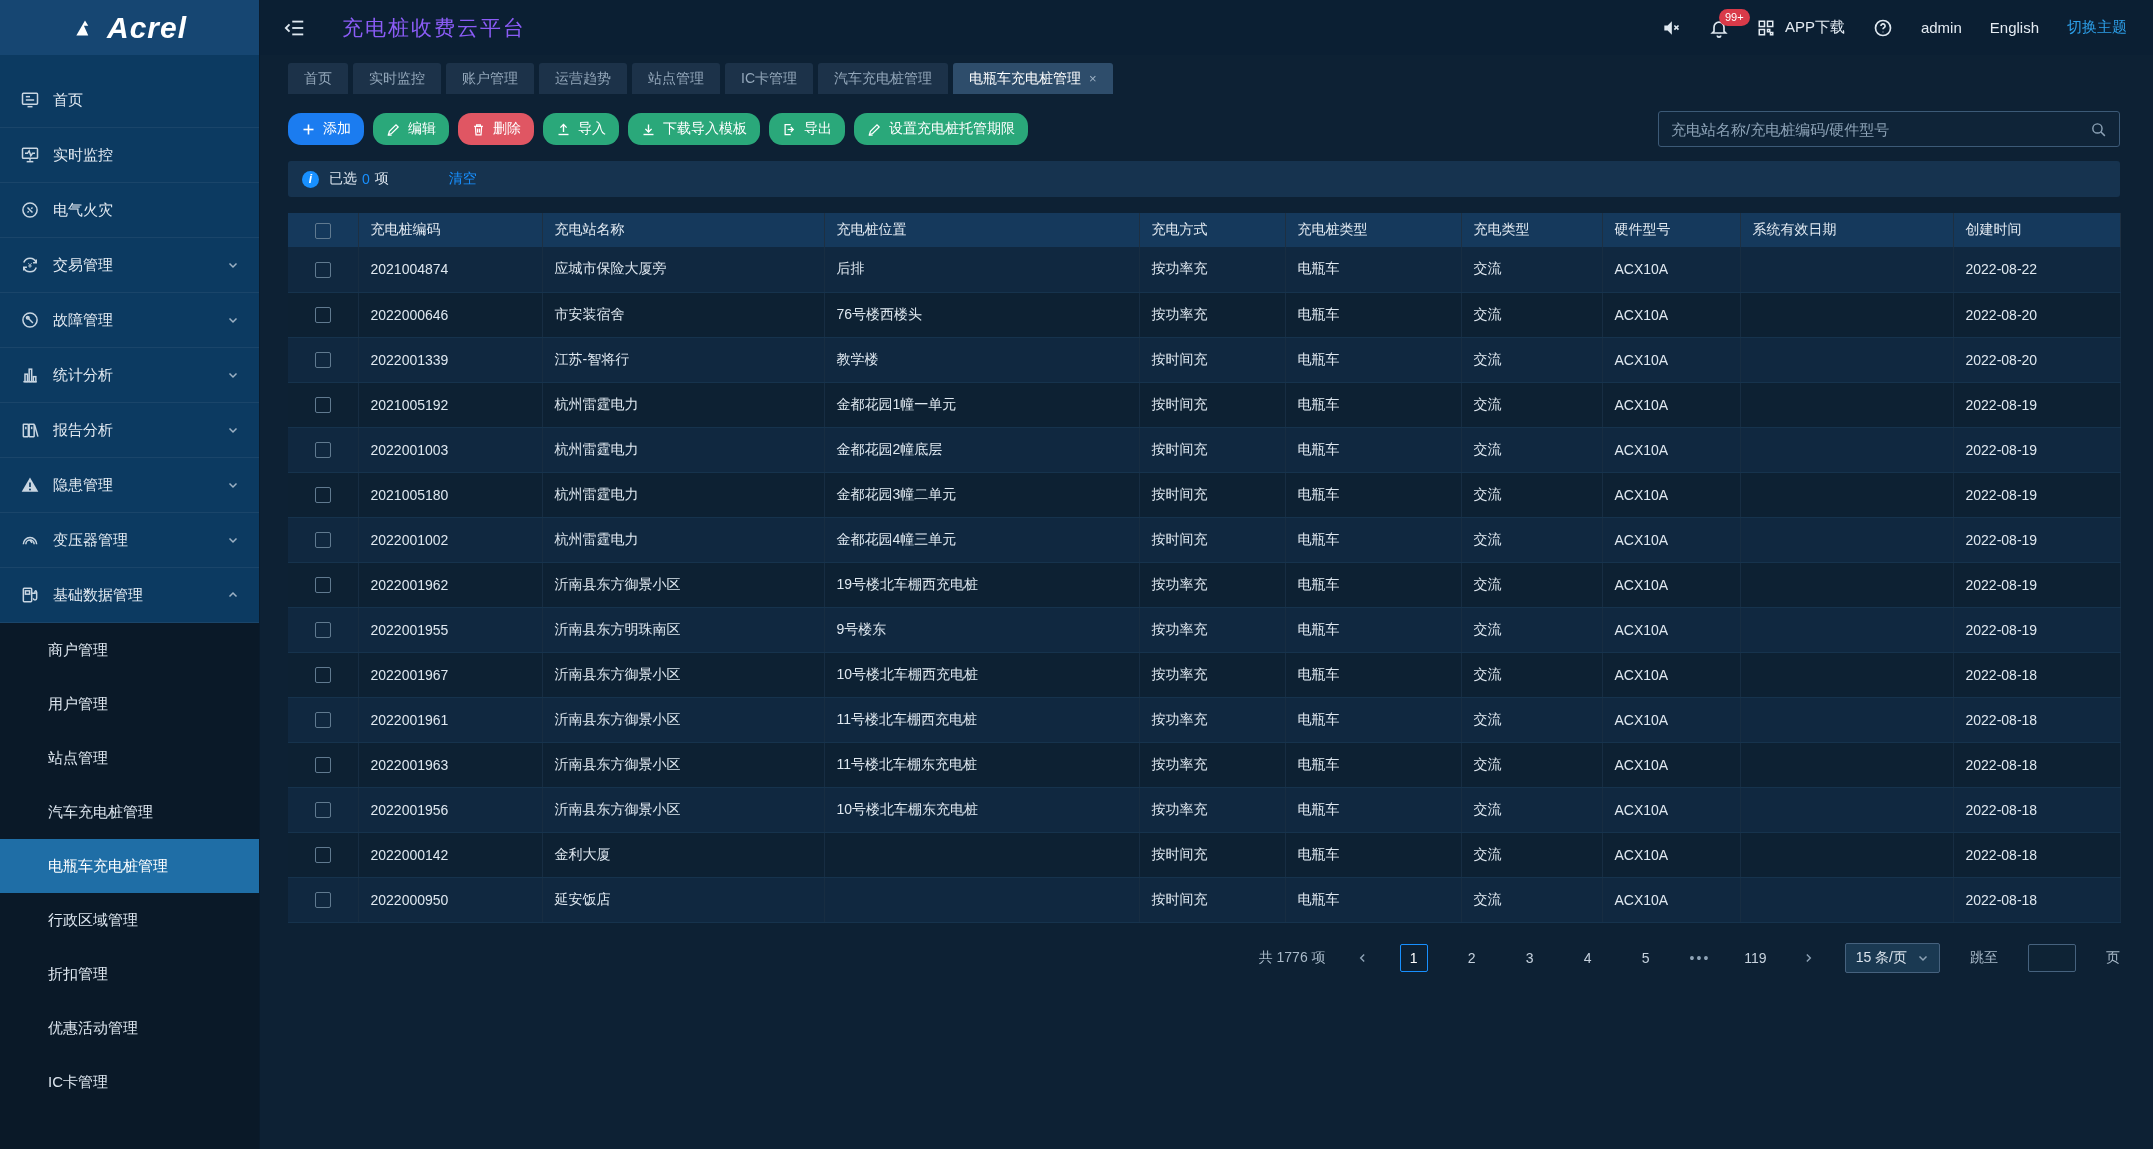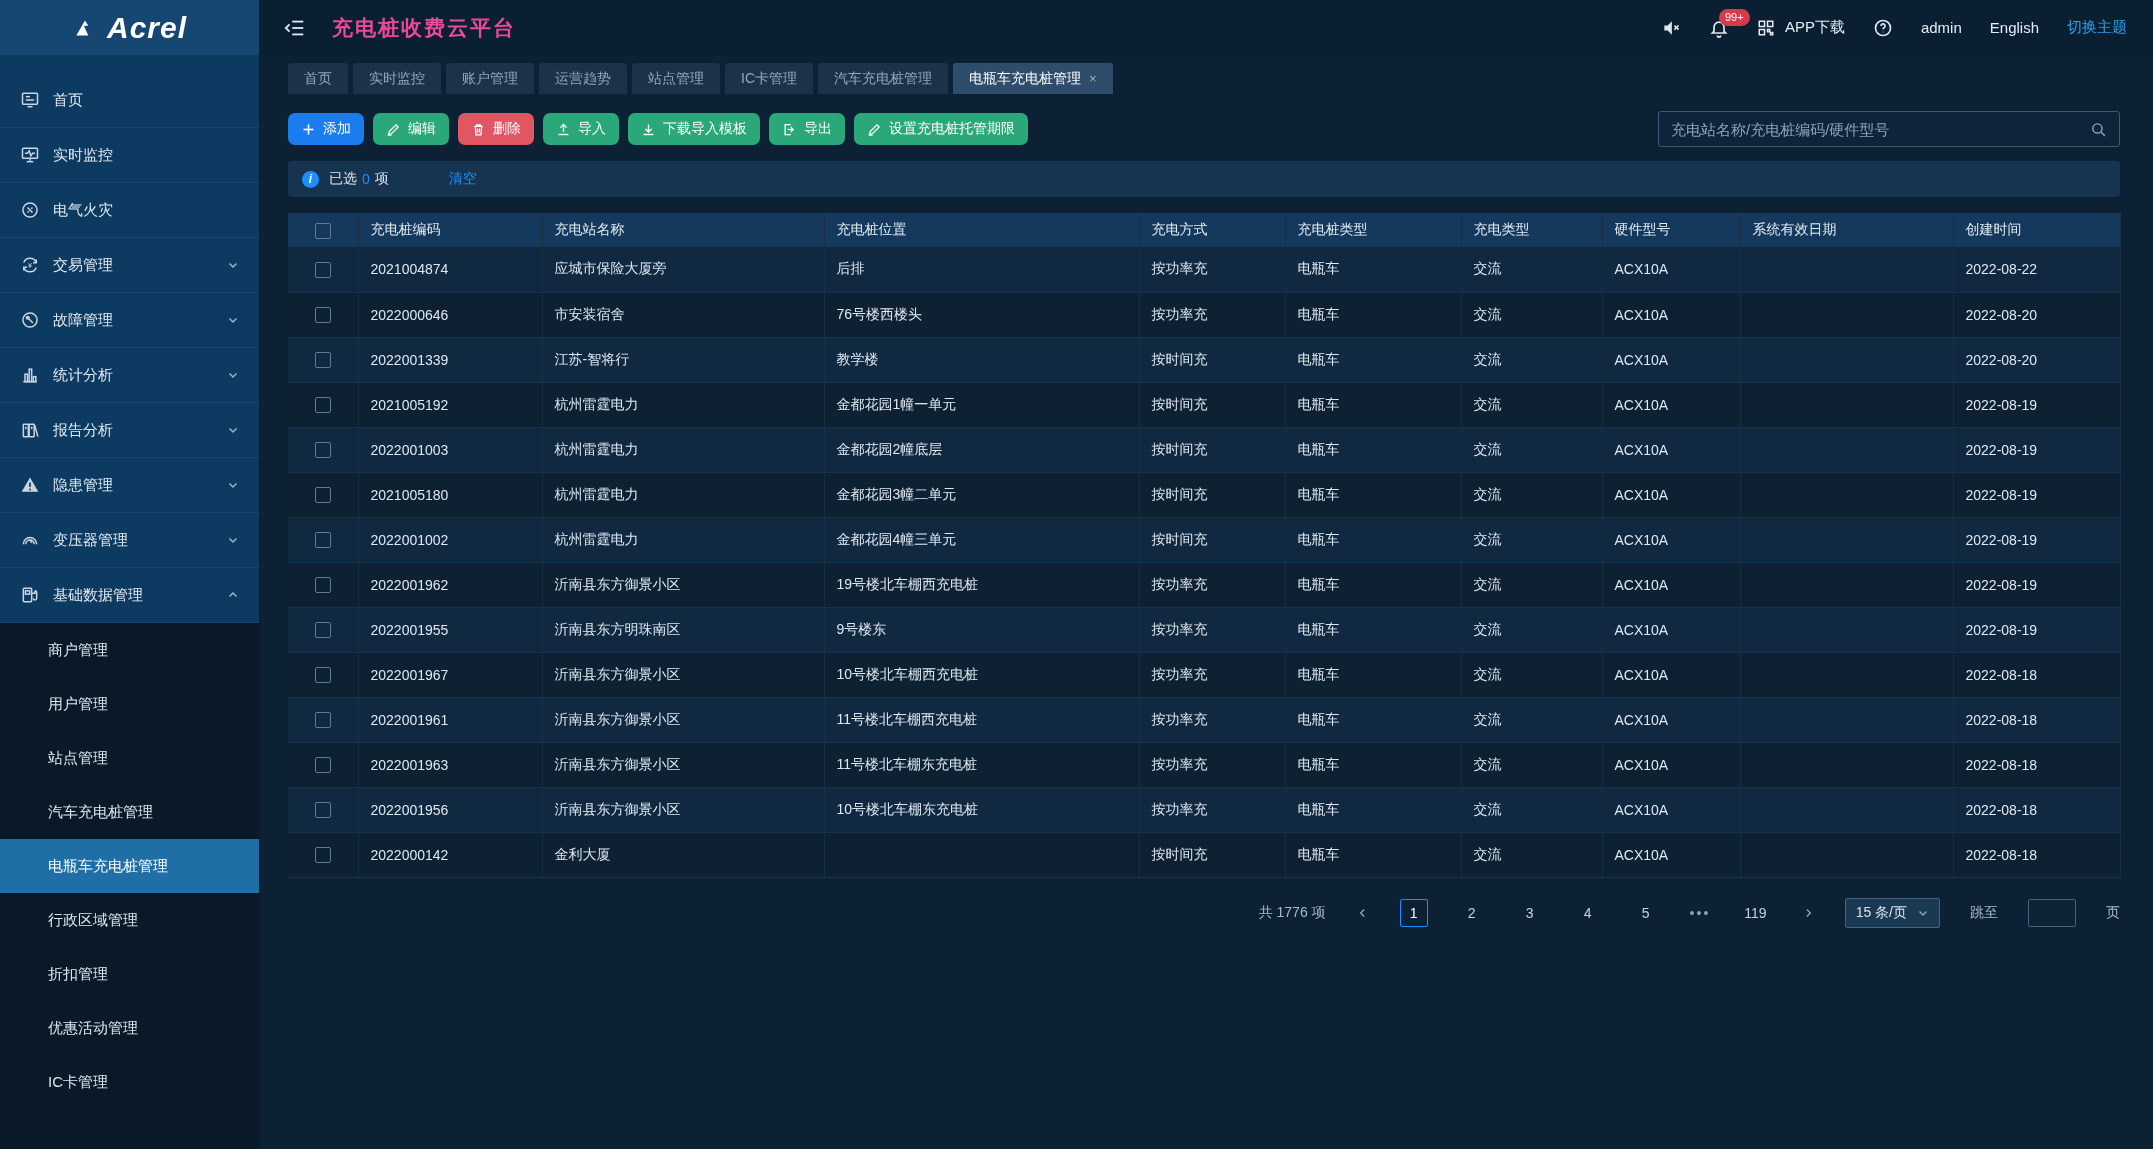--- a/index.html
+++ b/index.html
@@ -17,36 +17,36 @@
   .nav-item .nicon { width:20px; height:20px; margin-right:13px; color:#c9d6e2; display:flex; align-items:center; justify-content:center; }
   .nav-item .chev { margin-left:auto; color:#9db1c4; display:flex; }
   .submenu { background:#0a1928; flex:1; }
   .sub-item { height:54px; display:flex; align-items:center; padding-left:48px; font-size:15px; color:#dde6ef; cursor:pointer; }
   .sub-item.active { background:#1f6ea6; color:#fff; }
 
   
   .main { flex:1; display:flex; flex-direction:column; background:#0d2134; min-width:0; }
   .topbar { height:55px; background:#0b1f33; display:flex; align-items:center; padding:0 26px 0 24px; flex:0 0 55px; }
   .collapse { color:#dfe8f0; display:flex; cursor:pointer; }
-  .page-title { margin-left:26px; font-size:21px; font-weight:bold; color:#ec4899; letter-spacing:2px; }
+  .page-title { margin-left:36px; font-size:21px; font-weight:normal; color:#8b5cf6; letter-spacing:2px; }
   .top-right { margin-left:auto; display:flex; align-items:center; gap:28px; font-size:15px; color:#e4ebf2; }
   .tr-icon { color:#dfe8f0; display:flex; cursor:pointer; position:relative; }
   .badge { position:absolute; top:-9px; left:10px; background:#d93a49; color:#fff; font-size:11px; line-height:1; padding:3px 6px; border-radius:9px; white-space:nowrap; }
   .appdl { display:flex; align-items:center; gap:10px; cursor:pointer; }
   .theme-link { color:#2d9fe8; cursor:pointer; }
 
   
   .tabrow { display:flex; gap:5px; padding:8px 0 0 28px; flex:0 0 40px; }
   .tab { background:#1c3249; color:#93a7ba; padding:0 16px; height:31px; line-height:31px; font-size:14px; border-radius:3px 3px 0 0; cursor:pointer; display:flex; align-items:center; gap:8px; }
   .tab.active { background:#2e4d6b; color:#fff; }
   .tab .tclose { color:#9db1c4; font-size:13px; }
 
   
   .toolbar { display:flex; align-items:center; padding:16px 33px 0 28px; gap:9px; }
-  .btn { height:32px; padding:0 13px; border:none; border-radius:7px; color:#fff; font-size:14px; display:flex; align-items:center; gap:7px; cursor:pointer; font-family:inherit; }
+  .btn { height:32px; padding:0 13px; border:none; border-radius:13px; color:#fff; font-size:14px; display:flex; align-items:center; gap:7px; cursor:pointer; font-family:inherit; }
   .search-box { margin-left:auto; width:462px; height:36px; border:1px solid #3c5a77; border-radius:3px; background:#0f2438; display:flex; align-items:center; padding:0 12px; }
   .search-box input { flex:1; background:transparent; border:none; outline:none; color:#dfe8f0; font-size:15px; font-family:inherit; }
   .search-box input::placeholder { color:#8da3b7; }
   .search-box .sicon { color:#8da3b7; display:flex; }
 
   
   .selbar { margin:14px 33px 0 28px; height:36px; background:#16334f; border-radius:3px; display:flex; align-items:center; padding:0 14px; font-size:14px; color:#dce5ee; }
   .info-ic { width:17px; height:17px; border-radius:50%; background:#1890ff; color:#fff; font-size:12px; font-style:italic; font-weight:bold; display:flex; align-items:center; justify-content:center; margin-right:10px; }
   .sel-count { color:#1890ff; margin:0 5px; }
   .clear-link { color:#1890ff; margin-left:60px; cursor:pointer; }
@@ -619,20 +619,32 @@
               <td>2022000142</td>
               <td>金利大厦</td>
               <td></td>
               <td>按时间充</td>
               <td>电瓶车</td>
               <td>交流</td>
               <td>ACX10A</td>
               <td></td>
               <td>2022-08-18</td>
             </tr>
+            <tr>
+              <td class="ck"><span class="cbx"></span></td>
+              <td>2022000950</td>
+              <td>延安饭店</td>
+              <td></td>
+              <td>按时间充</td>
+              <td>电瓶车</td>
+              <td>交流</td>
+              <td>ACX10A</td>
+              <td></td>
+              <td>2022-08-18</td>
+            </tr>
           </tbody>
       </table>
     </div>
 
     <div class="pager" id="pager">
         <span>共 1776 项</span>
         <span class="pg-arrow" style="display: flex;">
           <svg width="14" height="14" viewBox="0 0 24 24" fill="none" stroke="currentColor" stroke-width="2.4">
             <polyline points="14 6 8 12 14 18"></polyline>
           </svg>

